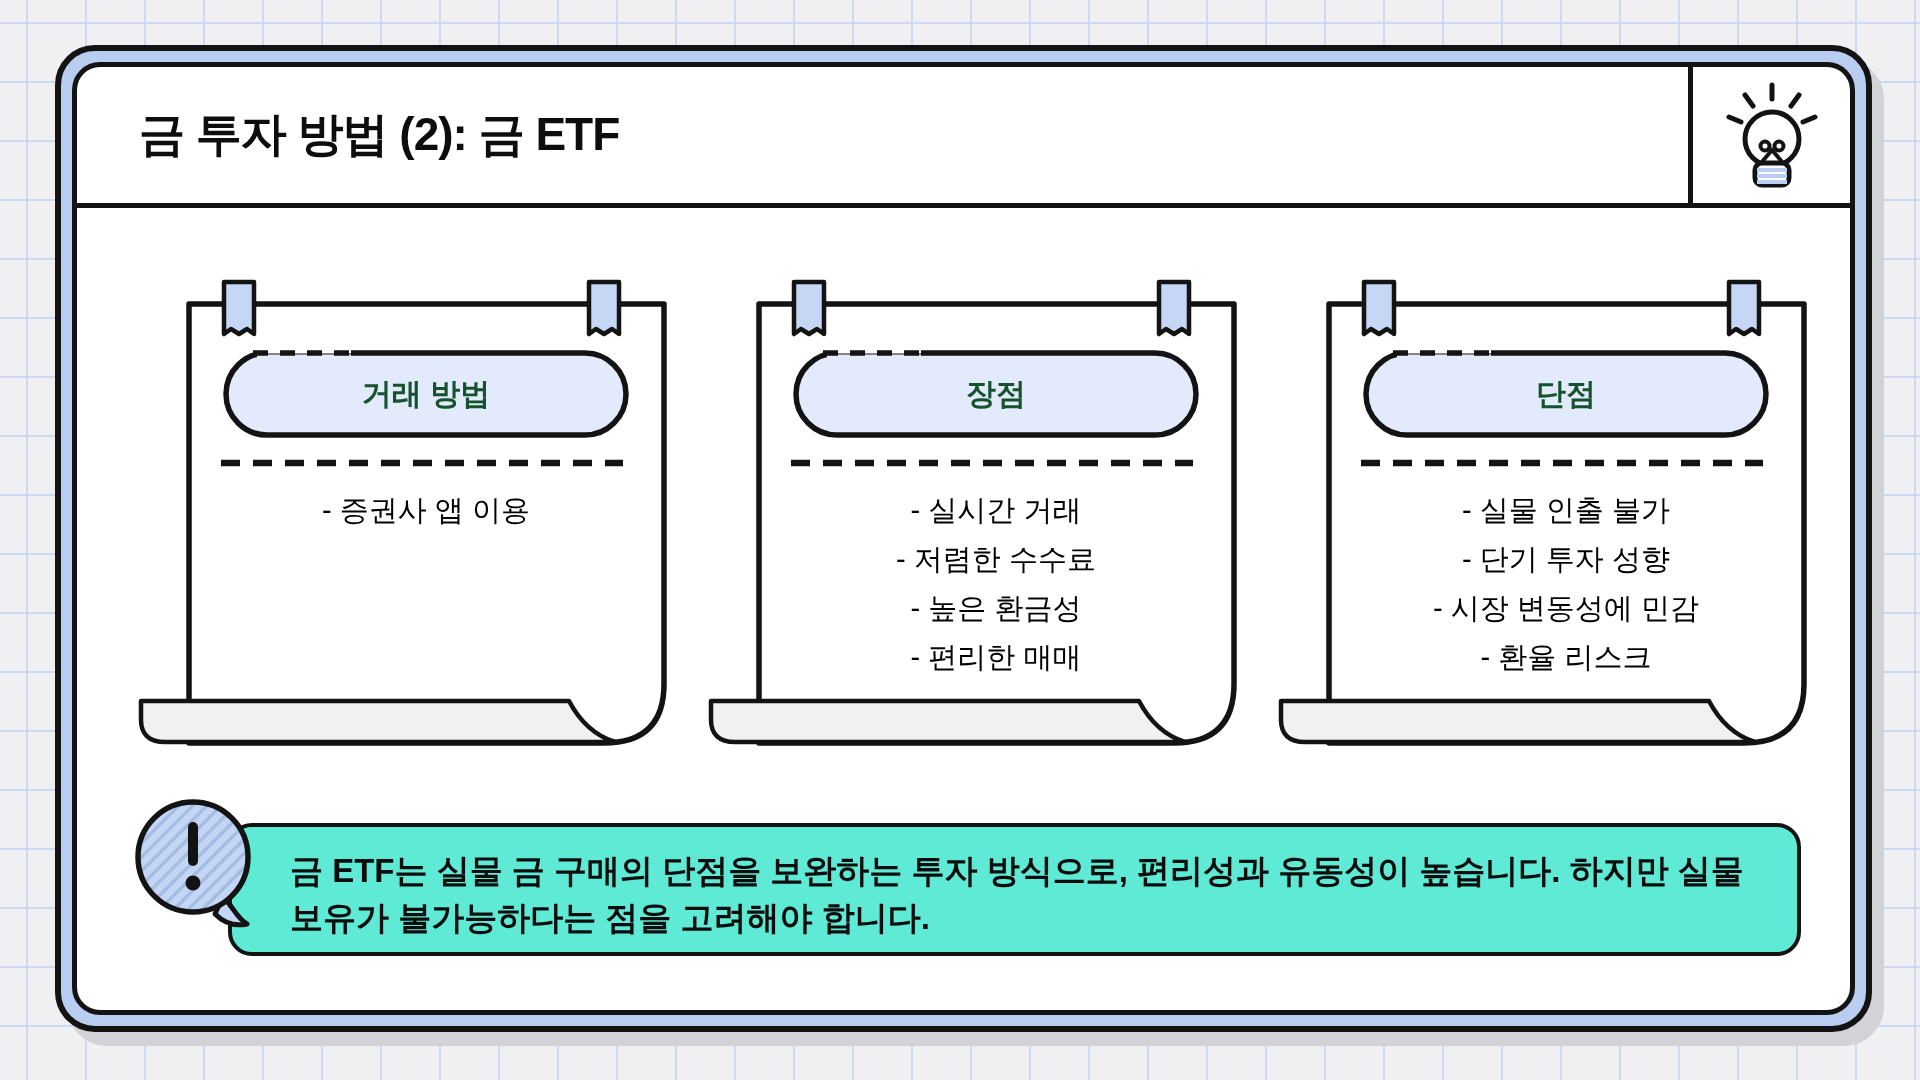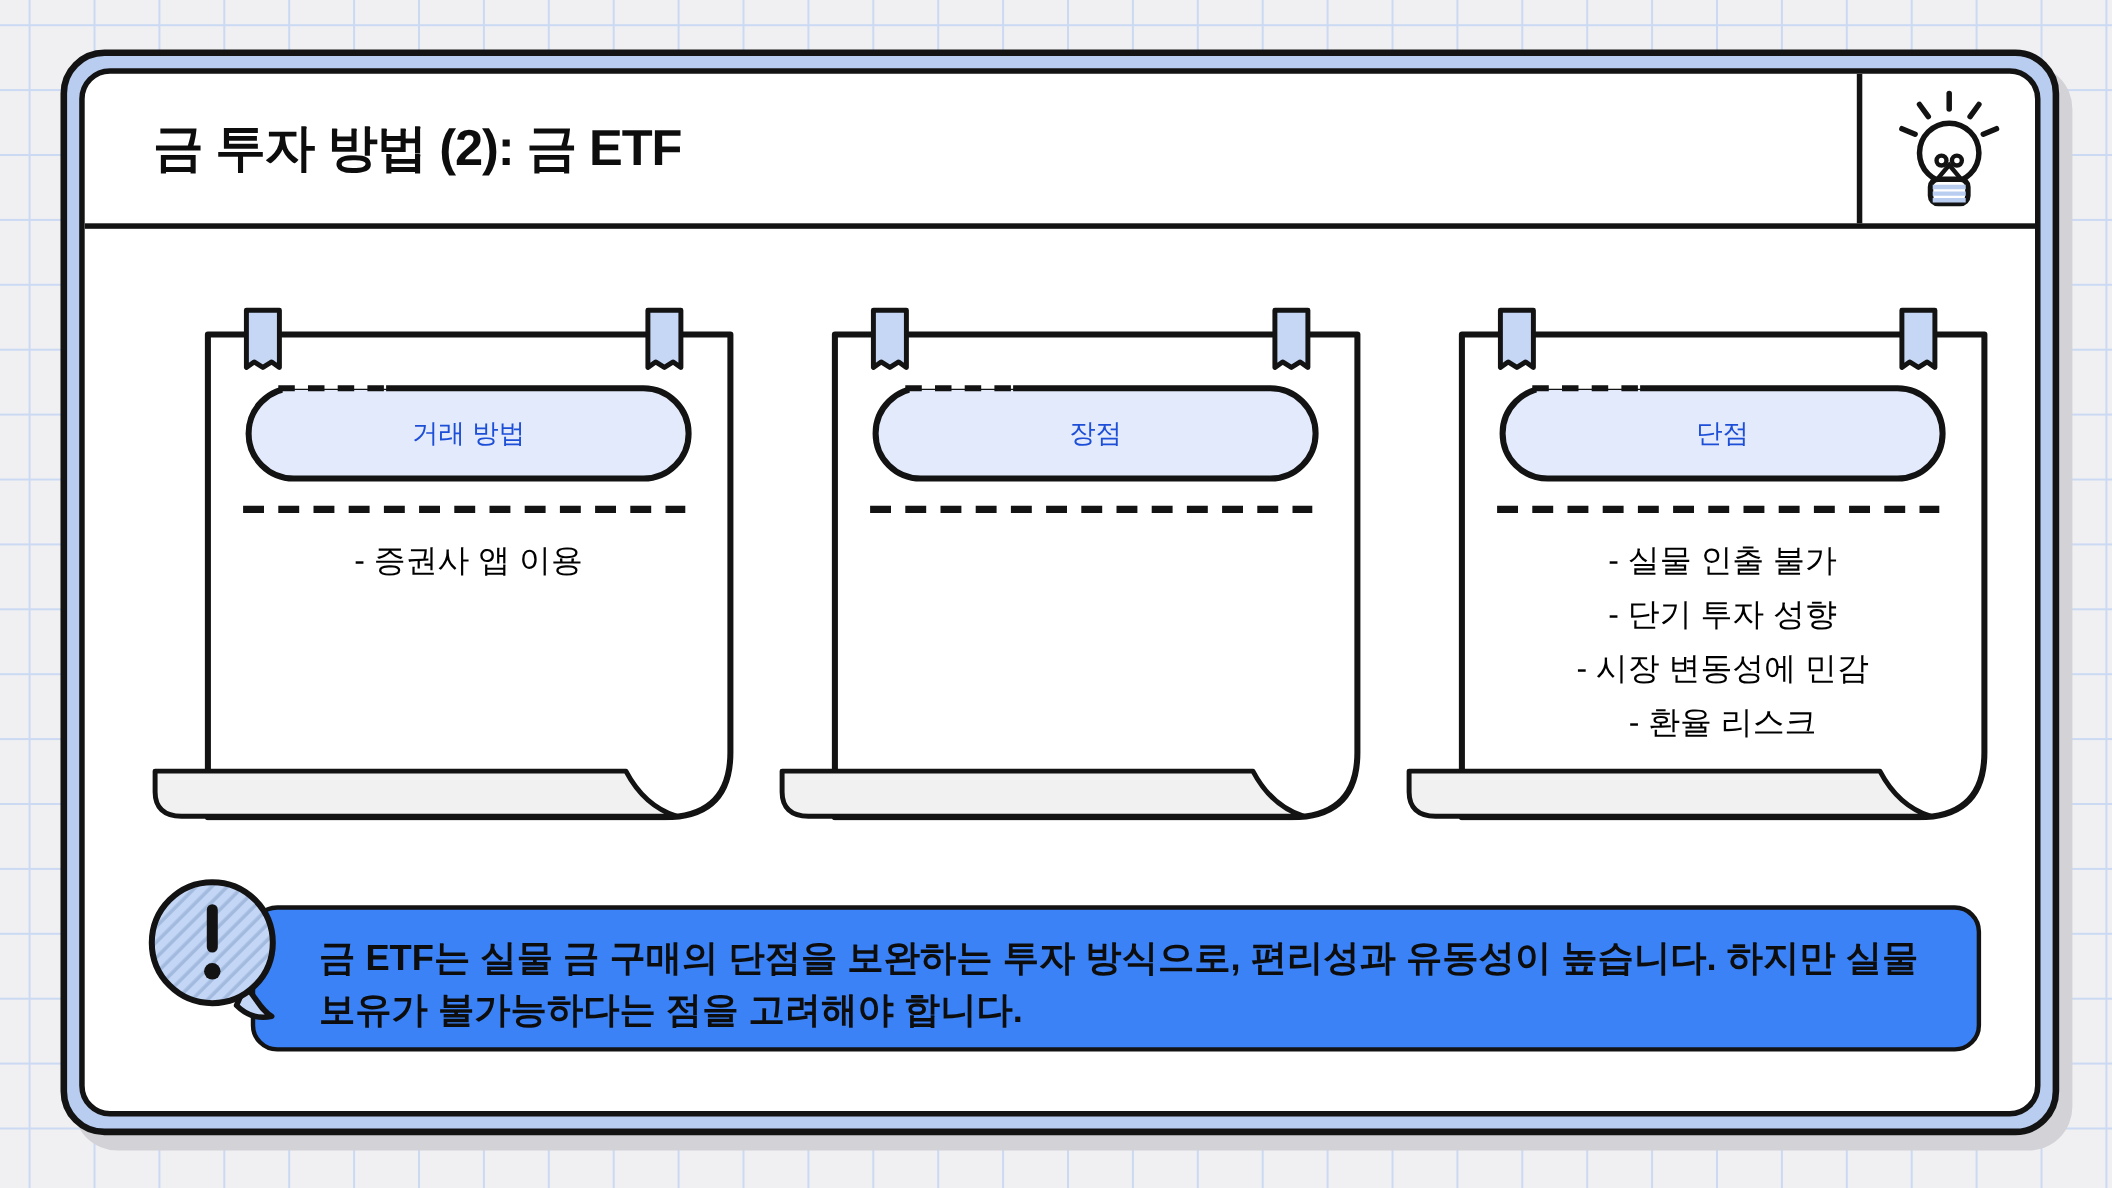--- a/index.html
+++ b/index.html
@@ -28,26 +28,26 @@
   .header-title { display:flex; align-items:center; padding-left:62px;
     font-size:46px; font-weight:800; letter-spacing:-1px; color:#0d0d0d; flex:1; }
   .bulb-box { width:162px; border-left:5px solid #131313;
     display:flex; align-items:center; justify-content:center; }
   
   .cards-row { position:absolute; top:234px; left:109px; display:flex; gap:90px; }
   .note-card { position:relative; width:480px; height:442px; }
   .card-shape { position:absolute; left:-55px; top:-25px; width:545px; height:470px; }
   .pill-label { position:absolute; top:52px; left:40px; width:400px; height:82px;
     display:flex; align-items:center; justify-content:center;
-    font-size:24px; font-weight:400; color:#1d4ed8; }
+    font-size:30px; font-weight:700; color:#14532d; }
   .card-items { position:absolute; top:185px; left:10px; right:10px;
     text-align:center; font-size:29px; line-height:49px; color:#000000; }
   
   .callout-box { position:absolute; left:151px; top:756px; width:1573px; height:133px;
-    background:#3b82f6; border:4.5px solid #131313; border-radius:24px;
+    background:#5eead4; border:4.5px solid #131313; border-radius:24px;
     padding:20px 46px 0 58px; font-size:33px; font-weight:800;
     line-height:47px; color:#0d0d0d; }
   .bubble-icon { position:absolute; left:54px; top:727px; width:140px; height:155px; }
   .hidden-defs { position:absolute; width:0; height:0; overflow:hidden; }
 </style>
 </head>
 <body>
 
 <svg class="hidden-defs" aria-hidden="true">
   <defs>
@@ -117,20 +117,26 @@
         <div class="card-items">
           <div>- 증권사 앱 이용</div>
         </div>
       </div>
 
       <div class="note-card">
         <svg class="card-shape" viewBox="0 0 545 470">
             <use href="#note-shape"></use>
           </svg>
         <div class="pill-label">장점</div>
+        <div class="card-items">
+          <div>- 실시간 거래</div>
+          <div>- 저렴한 수수료</div>
+          <div>- 높은 환금성</div>
+          <div>- 편리한 매매</div>
+        </div>
       </div>
 
       <div class="note-card">
         <svg class="card-shape" viewBox="0 0 545 470">
             <use href="#note-shape"></use>
           </svg>
         <div class="pill-label">단점</div>
         <div class="card-items">
           <div>- 실물 인출 불가</div>
           <div>- 단기 투자 성향</div>

